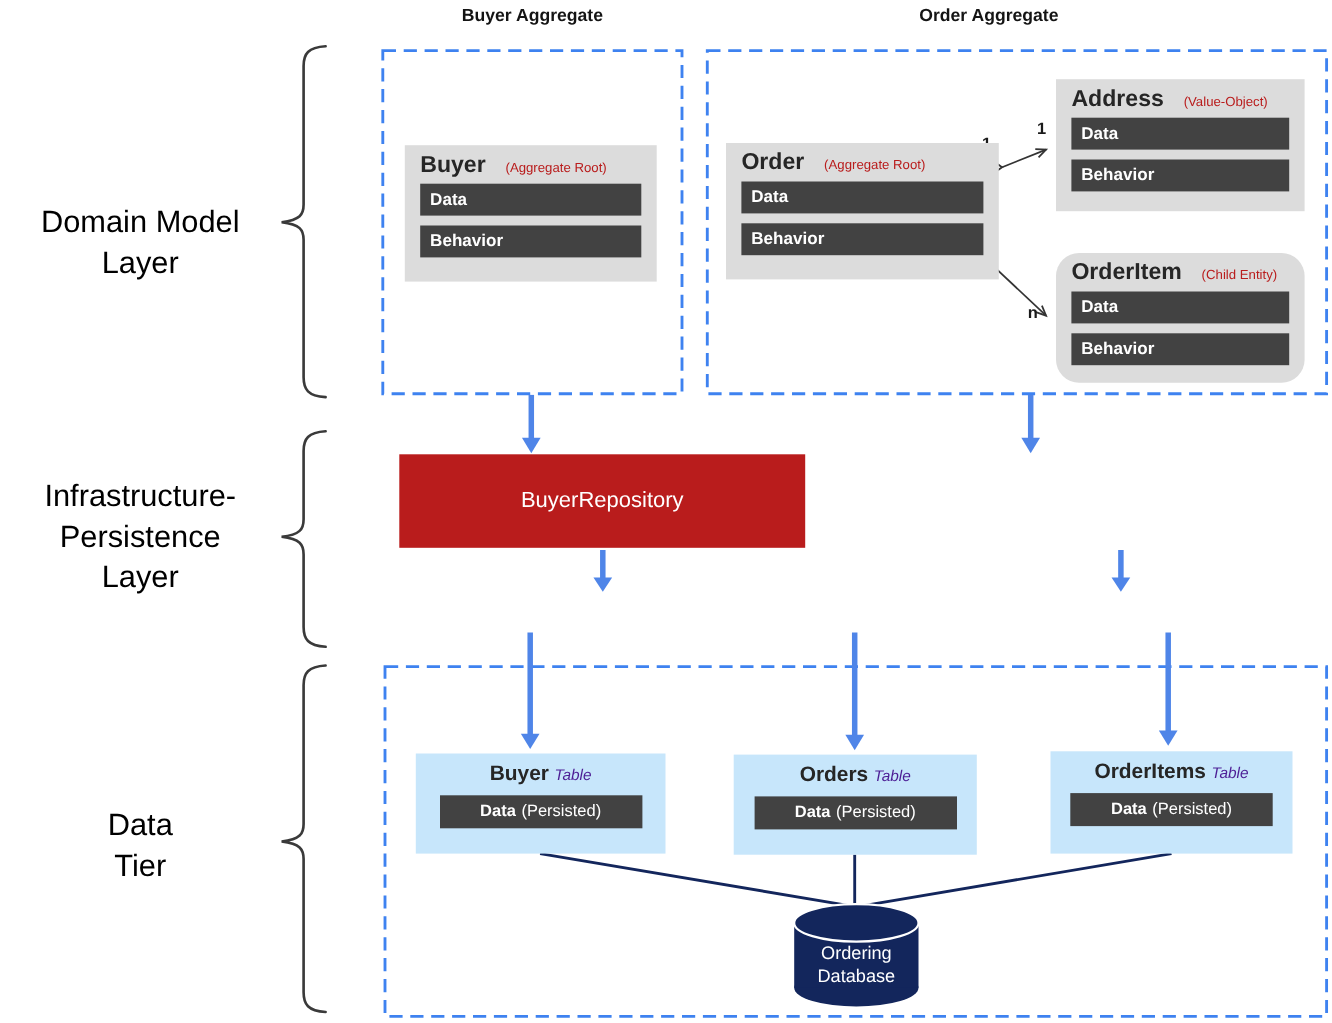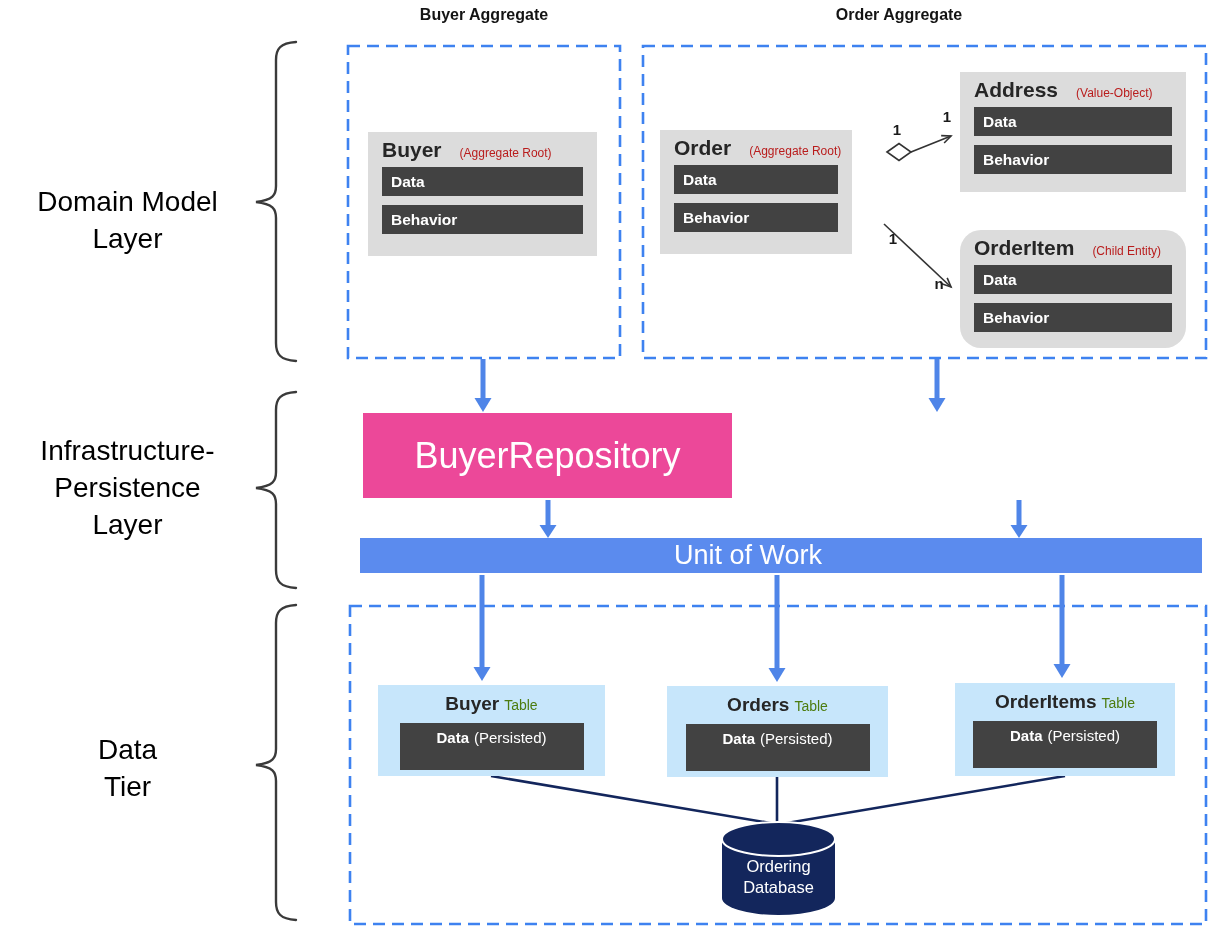--- a/index.html
+++ b/index.html
@@ -8,30 +8,30 @@
   .overlay{position:absolute;left:0;top:0;z-index:0;}
   .agg-heading{position:absolute;z-index:1;text-align:center;font-size:16px;font-weight:bold;color:#141414;}
   .layer-label{position:absolute;z-index:1;text-align:center;font-size:28px;line-height:37px;color:#000000;}
   .entity{position:absolute;z-index:1;background:#dcdcdc;box-sizing:border-box;padding:6px 14px 0;}
   .entity-title{height:26px;display:flex;align-items:baseline;gap:18px;margin-bottom:3px;white-space:nowrap;}
   .entity-name{font-size:21px;font-weight:bold;color:#262626;}
   .entity-type{font-size:12px;color:#b91c1c;}
   .entity-bar{height:29px;line-height:29px;background:#424242;color:#fff;font-size:15.5px;
               font-weight:bold;padding-left:9px;}
   .entity-bar + .entity-bar{margin-top:9px;}
-  .repo{position:absolute;z-index:1;background:#ec4899;color:#fff;font-size:36px;
+  .repo{position:absolute;z-index:1;background:#b91c1c;color:#fff;font-size:20px;
         display:flex;align-items:center;justify-content:center;text-align:center;}
   .uow{position:absolute;z-index:1;background:#5b8bee;color:#fff;font-size:27px;
        display:flex;align-items:center;justify-content:center;}
   .uow-label{position:relative;left:-33px;}
   .table-box{position:absolute;z-index:1;background:#c7e6fb;box-sizing:border-box;padding-top:8px;}
   .table-title{height:26px;display:flex;justify-content:center;align-items:baseline;gap:5px;white-space:nowrap;}
   .table-name{font-size:19px;font-weight:bold;color:#262626;}
-  .table-suffix{font-size:14px;color:#4d7c0f;}
-  .table-bar{margin:4px auto 0;width:184px;height:47px;line-height:30px;background:#424242;
+  .table-suffix{font-size:14px;color:#4c1d95;font-style:italic;}
+  .table-bar{margin:4px auto 0;width:184px;height:30px;line-height:30px;background:#424242;
              color:#fff;font-size:15px;text-align:center;white-space:nowrap;}
   .bar-bold{font-weight:bold;}
   .bar-note{margin-left:5px;font-weight:normal;}
   .card-label{font-size:15px;font-weight:bold;fill:#1a1a1a;
               font-family:"Liberation Sans","DejaVu Sans",sans-serif;}
   .db-label{font-size:16.5px;fill:#ffffff;font-family:"Liberation Sans","DejaVu Sans",sans-serif;}
 </style>
 </head>
 <body>
 
@@ -125,21 +125,21 @@
 
   <div class="entity" style="left:368px;top:132px;width:229px;height:124px;">
     <div class="entity-title">
       <span class="entity-name">Buyer</span>
       <span class="entity-type">(Aggregate Root)</span>
     </div>
     <div class="entity-bar">Data</div>
     <div class="entity-bar">Behavior</div>
   </div>
 
-  <div class="entity" style="left:660px;top:130px;width:192px;height:124px;">
+  <div class="entity" style="left:660px;top:130px;width:248px;height:124px;">
     <div class="entity-title">
       <span class="entity-name">Order</span>
       <span class="entity-type">(Aggregate Root)</span>
     </div>
     <div class="entity-bar">Data</div>
     <div class="entity-bar">Behavior</div>
   </div>
 
   <div class="entity" style="left:960px;top:72px;width:226px;height:120px;">
     <div class="entity-title">
@@ -154,23 +154,20 @@
     <div class="entity-title">
       <span class="entity-name">OrderItem</span>
       <span class="entity-type">(Child Entity)</span>
     </div>
     <div class="entity-bar">Data</div>
     <div class="entity-bar">Behavior</div>
   </div>
 
   <div class="repo" style="left:363px;top:413px;width:369px;height:85px;">BuyerRepository</div>
 
-  <div class="uow" style="left:360px;top:538px;width:842px;height:35px;">
-    <span class="uow-label">Unit of Work</span>
-  </div>
 
   <div class="table-box" style="left:378px;top:685px;width:227px;height:91px;">
     <div class="table-title">
       <span class="table-name">Buyer</span>
       <span class="table-suffix">Table</span>
     </div>
     <div class="table-bar">
       <span class="bar-bold">Data</span><span class="bar-note">(Persisted)</span>
     </div>
   </div>

